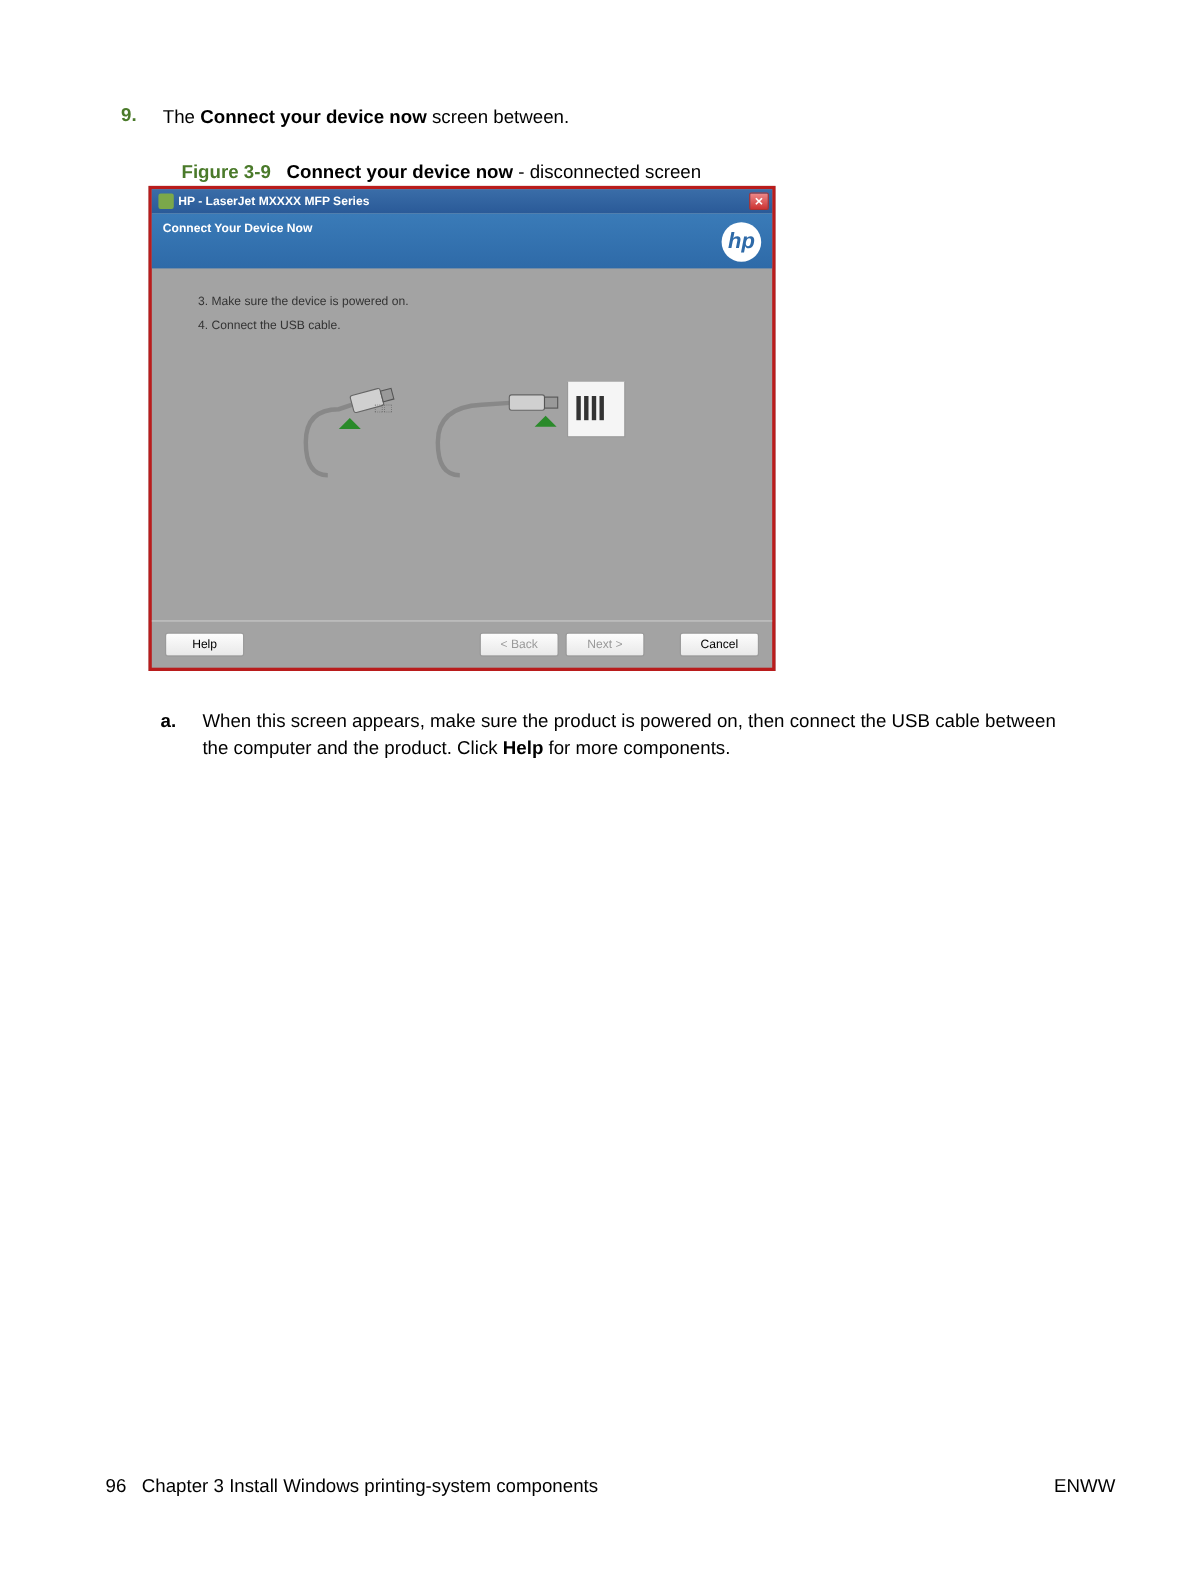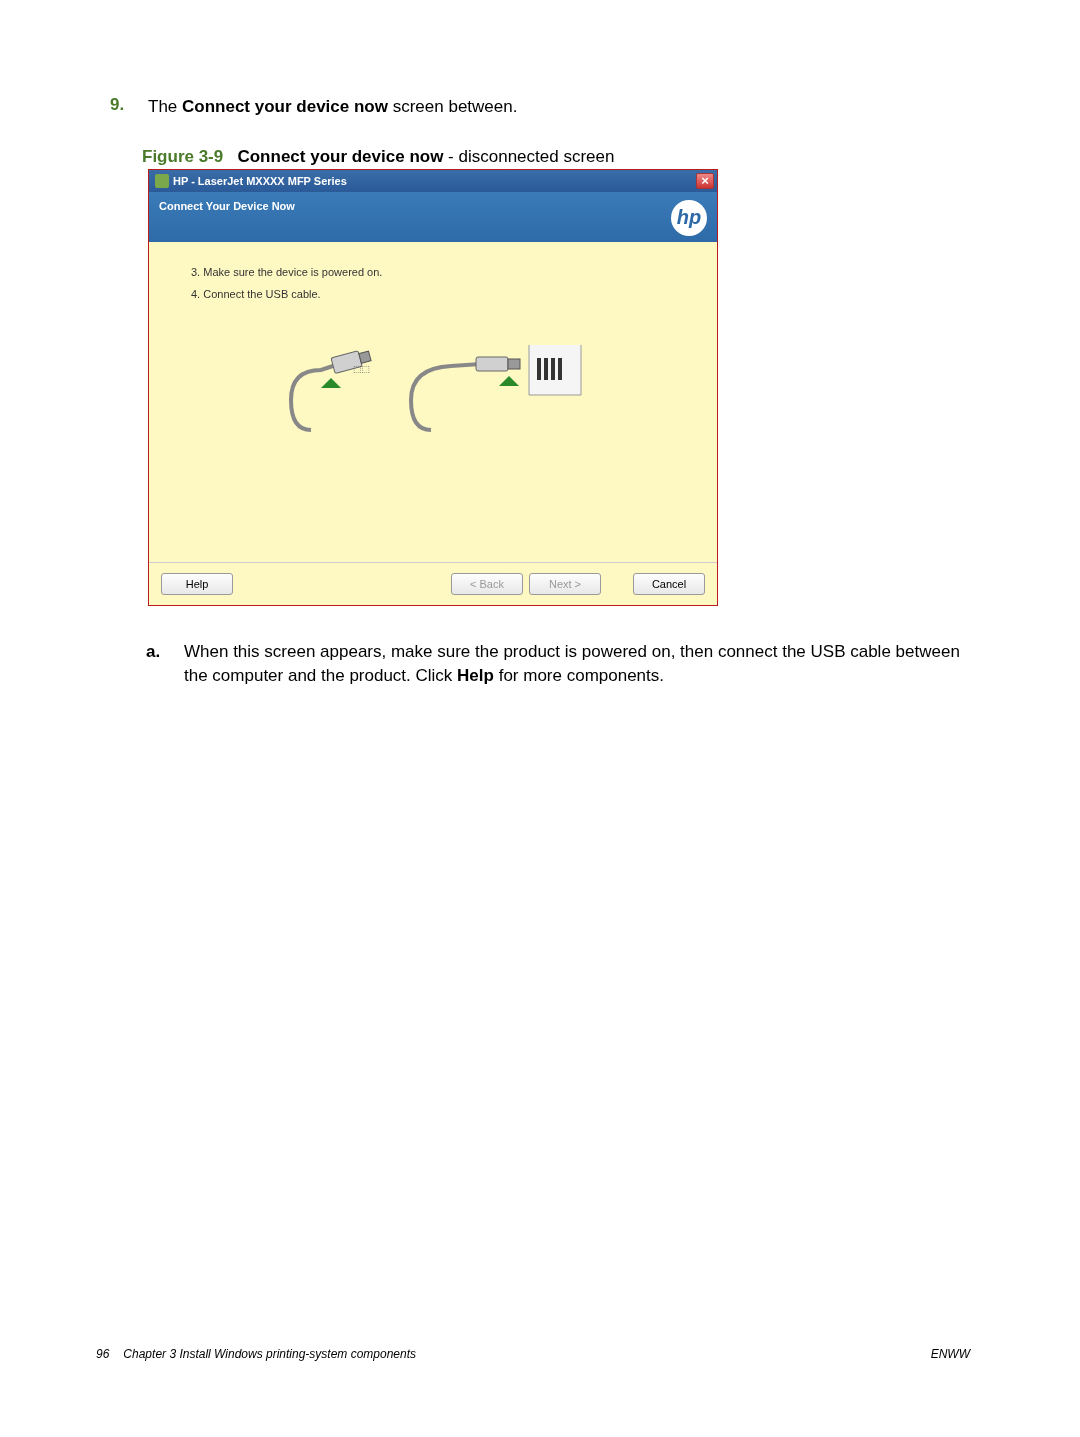--- a/index.html
+++ b/index.html
@@ -19,34 +19,34 @@
       margin-bottom: 28px;
       font-size: 17px;
     }
     .step-num {
       color: #4a7a2a;
       font-weight: bold;
       min-width: 38px;
     }
     .step-text { line-height: 1.4; }
     .figure-caption {
-      margin-left: 32px;
+      margin-left: 55px;
       font-size: 17px;
       margin-bottom: 2px;
     }
     .figure-label {
       color: #4a7a2a;
       font-weight: bold;
     }
     .figure-title-bold { font-weight: bold; }
     .dialog {
-      margin-left: 38px;
+      margin-left: 25px;
       width: 570px;
-      border: 1px solid #b91c1c;
-      background: #fef9c3;
+      border: 3px solid #b91c1c;
+      background: #a3a3a3;
       font-family: Tahoma, Arial, sans-serif;
     }
     .titlebar {
       background: linear-gradient(to bottom, #3a6da8, #2a5a98);
       color: #fff;
       height: 22px;
       display: flex;
       align-items: center;
       padding: 0 3px 0 6px;
       font-size: 11px;
@@ -144,24 +144,23 @@
     .substep-letter {
       font-weight: bold;
       min-width: 38px;
     }
 
     .page-footer {
       position: absolute;
       bottom: 76px;
       left: 0;
       width: 100%;
-      padding: 0 110px 0 96px;
-      display: flex;
-      font-size: 12px;
-      font-style: italic;
+      padding: 0 66px 0 96px;
+      display: flex;
+      font-size: 17px;
     }
     .pf-left { display: flex; gap: 14px; }
     .pf-right { margin-left: auto; }
   </style>
 </head>
 <body>
 
 <div class="content">
   <div class="step-line">
     <div class="step-num">9.</div>

